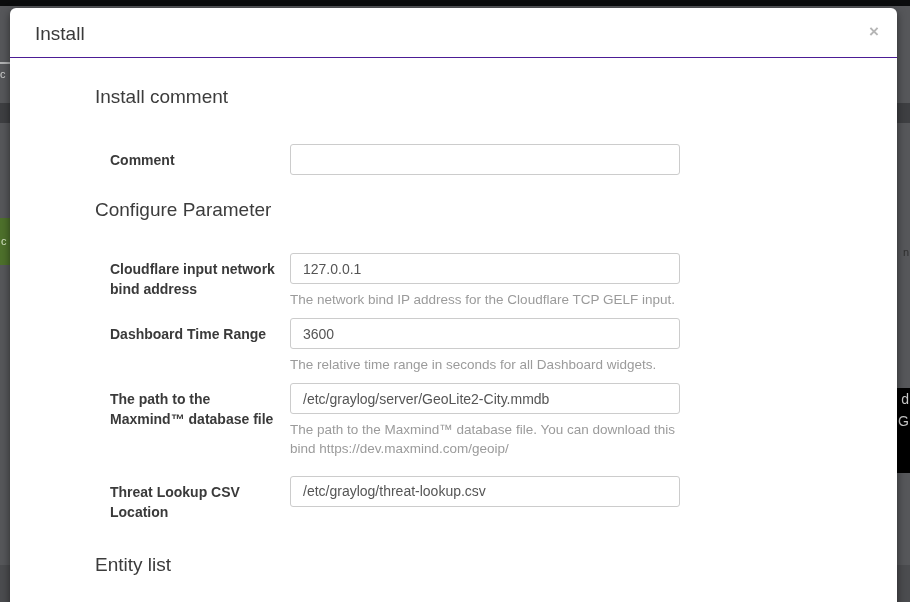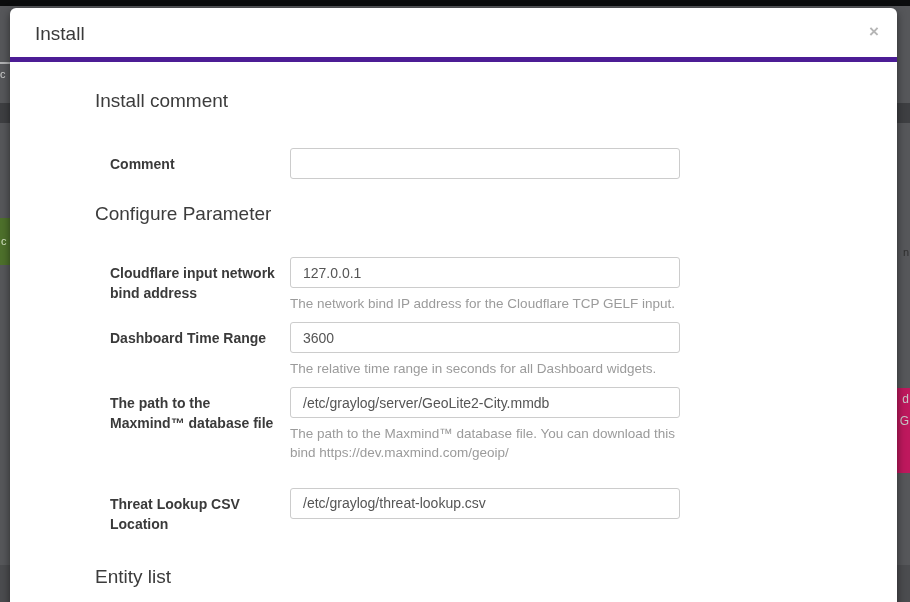--- a/index.html
+++ b/index.html
@@ -23,37 +23,37 @@
   }
   .bg-frag-lefttop  { left: 0; top: 68px; width: 6px; height: 14px; }
   .bg-frag-right    { right: 0; top: 246px; width: 7px; height: 14px; color: #2f2f2f; }
   .bg-green-btn {
     position: absolute; left: 0; top: 218px; width: 10px; height: 47px;
     background: #4d702b; color: #d6e4c4; font-size: 11px; line-height: 47px;
     overflow: hidden; padding-left: 1px;
   }
   .bg-right-panel {
     position: absolute; right: 0; top: 388px; width: 13px; height: 85px;
-    background: #be185d; color: #c9c9c9; font-size: 12px; line-height: 22px;
+    background: #000000; color: #c9c9c9; font-size: 14px; line-height: 22px;
     overflow: hidden; text-align: right; padding-right: 1px;
   }
 
   
   .modal {
     position: absolute;
     left: 10px; top: 8px;
     width: 887px; height: 640px;
     background: #ffffff;
     border-radius: 6px 6px 0 0;
     box-shadow: 0 3px 9px rgba(0,0,0,.5);
   }
   .modal-header {
     position: relative;
     padding: 15px 25px 13px 25px;
-    border-bottom: 5px solid #4c1d95;
+    border-bottom: 1px solid #4c1d95;
   }
   .modal-title {
     font-size: 19px;
     font-weight: 400;
     color: #3a3a3a;
     line-height: 21px;
   }
   .modal-close {
     position: absolute;
     top: 16px; right: 18px;
@@ -103,21 +103,21 @@
     font-size: 14px;
     color: #555;
     outline: none;
   }
   .field-help {
     margin-top: 6px;
     font-size: 13.5px;
     line-height: 1.42;
     color: #9b9b9b;
   }
-  .gap-row3 { margin-bottom: 25px; }
+  .gap-row3 { margin-bottom: 17px; }
 </style>
 </head>
 <body>
 
 <div class="bg-band bg-topbar"></div>
 <div class="bg-band bg-band-dark"></div>
 <div class="bg-band bg-band-bottom"></div>
 <div class="bg-leftline"></div>
 <div class="bg-frag bg-frag-lefttop">c</div>
 <div class="bg-green-btn">c</div>

